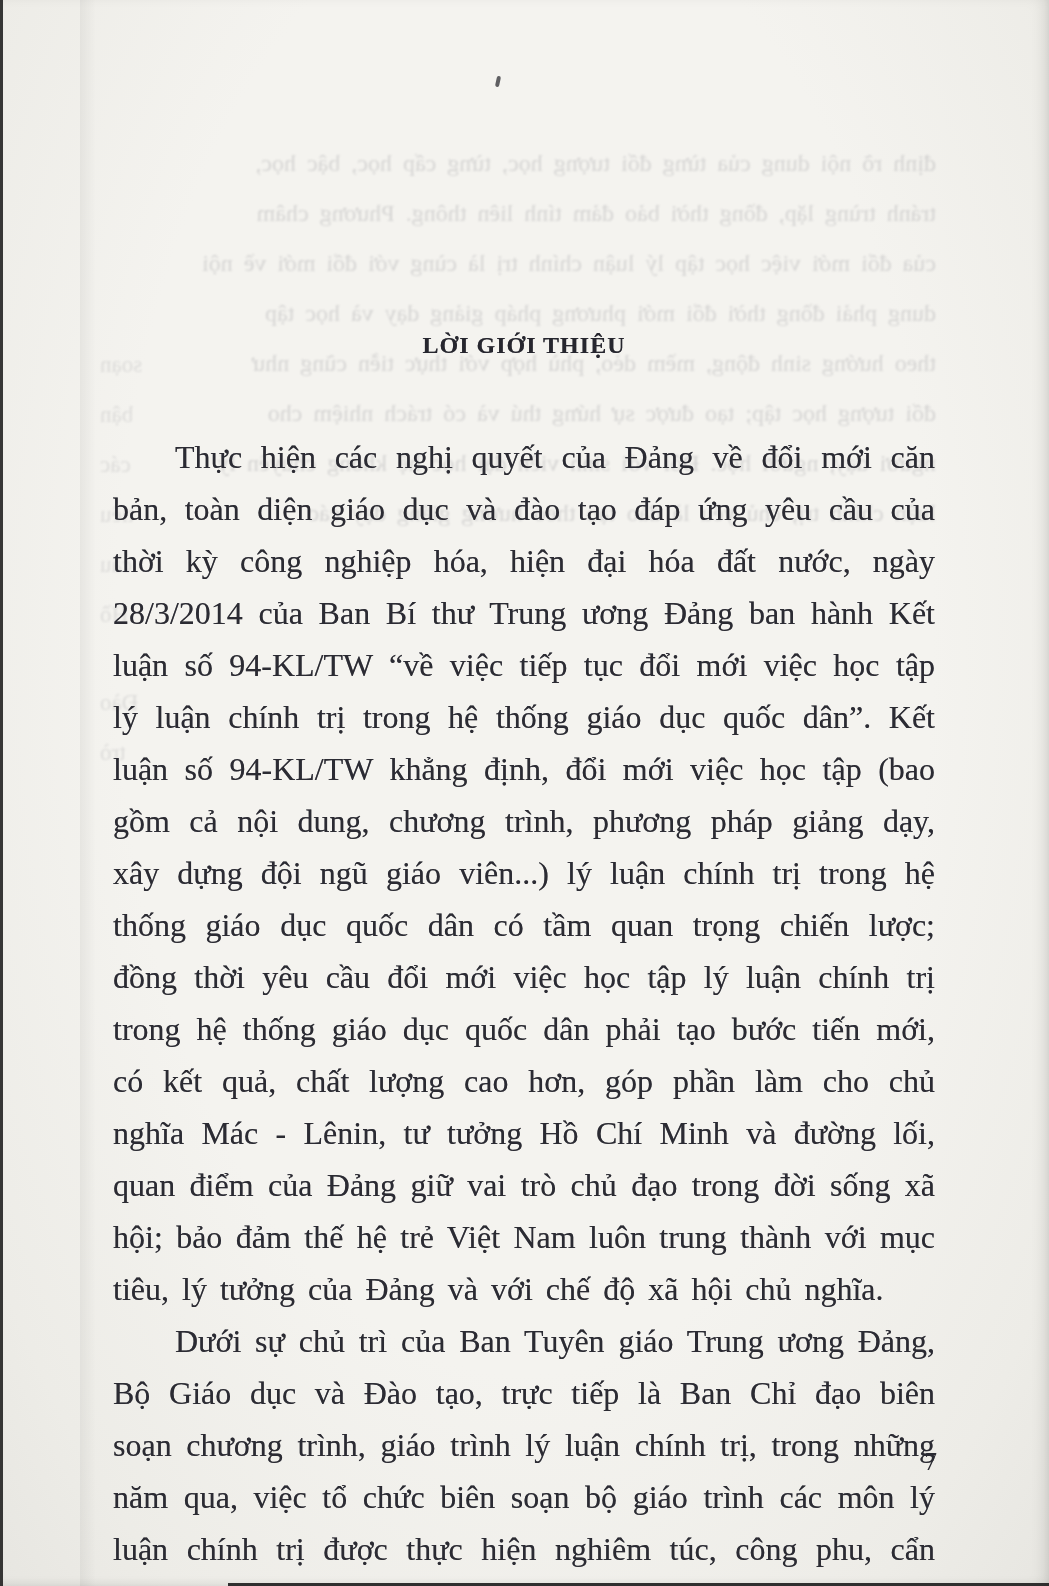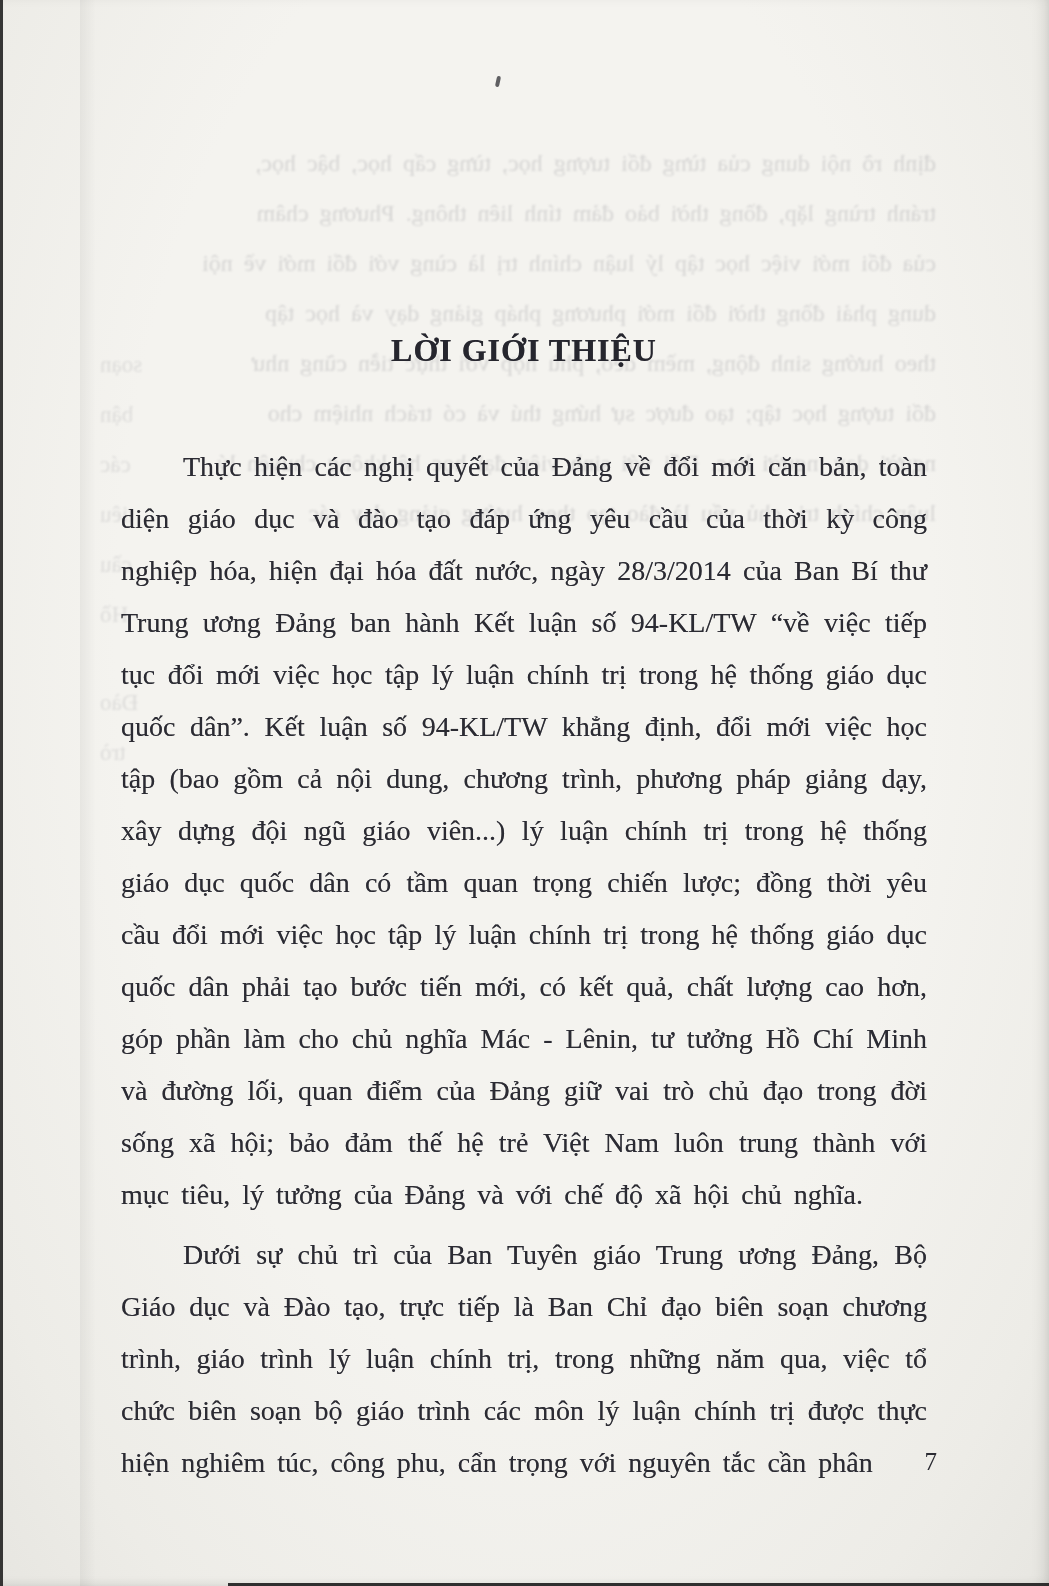--- a/index.html
+++ b/index.html
@@ -68,29 +68,29 @@
   .content {
     position: absolute;
     left: 113px;
     top: 332px;
     width: 822px;
     z-index: 2;
   }
   .title {
     margin: 0 0 72px 0;
     text-align: center;
-    font-size: 32px;
+    font-size: 24px;
     font-weight: bold;
     letter-spacing: 1px;
     color: #26262e;
     text-shadow: 0 0 0.6px rgba(40,40,48,0.6);
   }
   .para {
-    margin: 8px;
-    font-size: 28px;
+    margin: 0;
+    font-size: 32px;
     line-height: 52px;
     text-align: justify;
     text-indent: 62px;
     word-spacing: 5px;
     color: #2b2b33;
     text-shadow: 0 0 0.5px rgba(43,43,51,0.55);
   }
   .page-number {
     position: absolute;
     top: 1448px;

